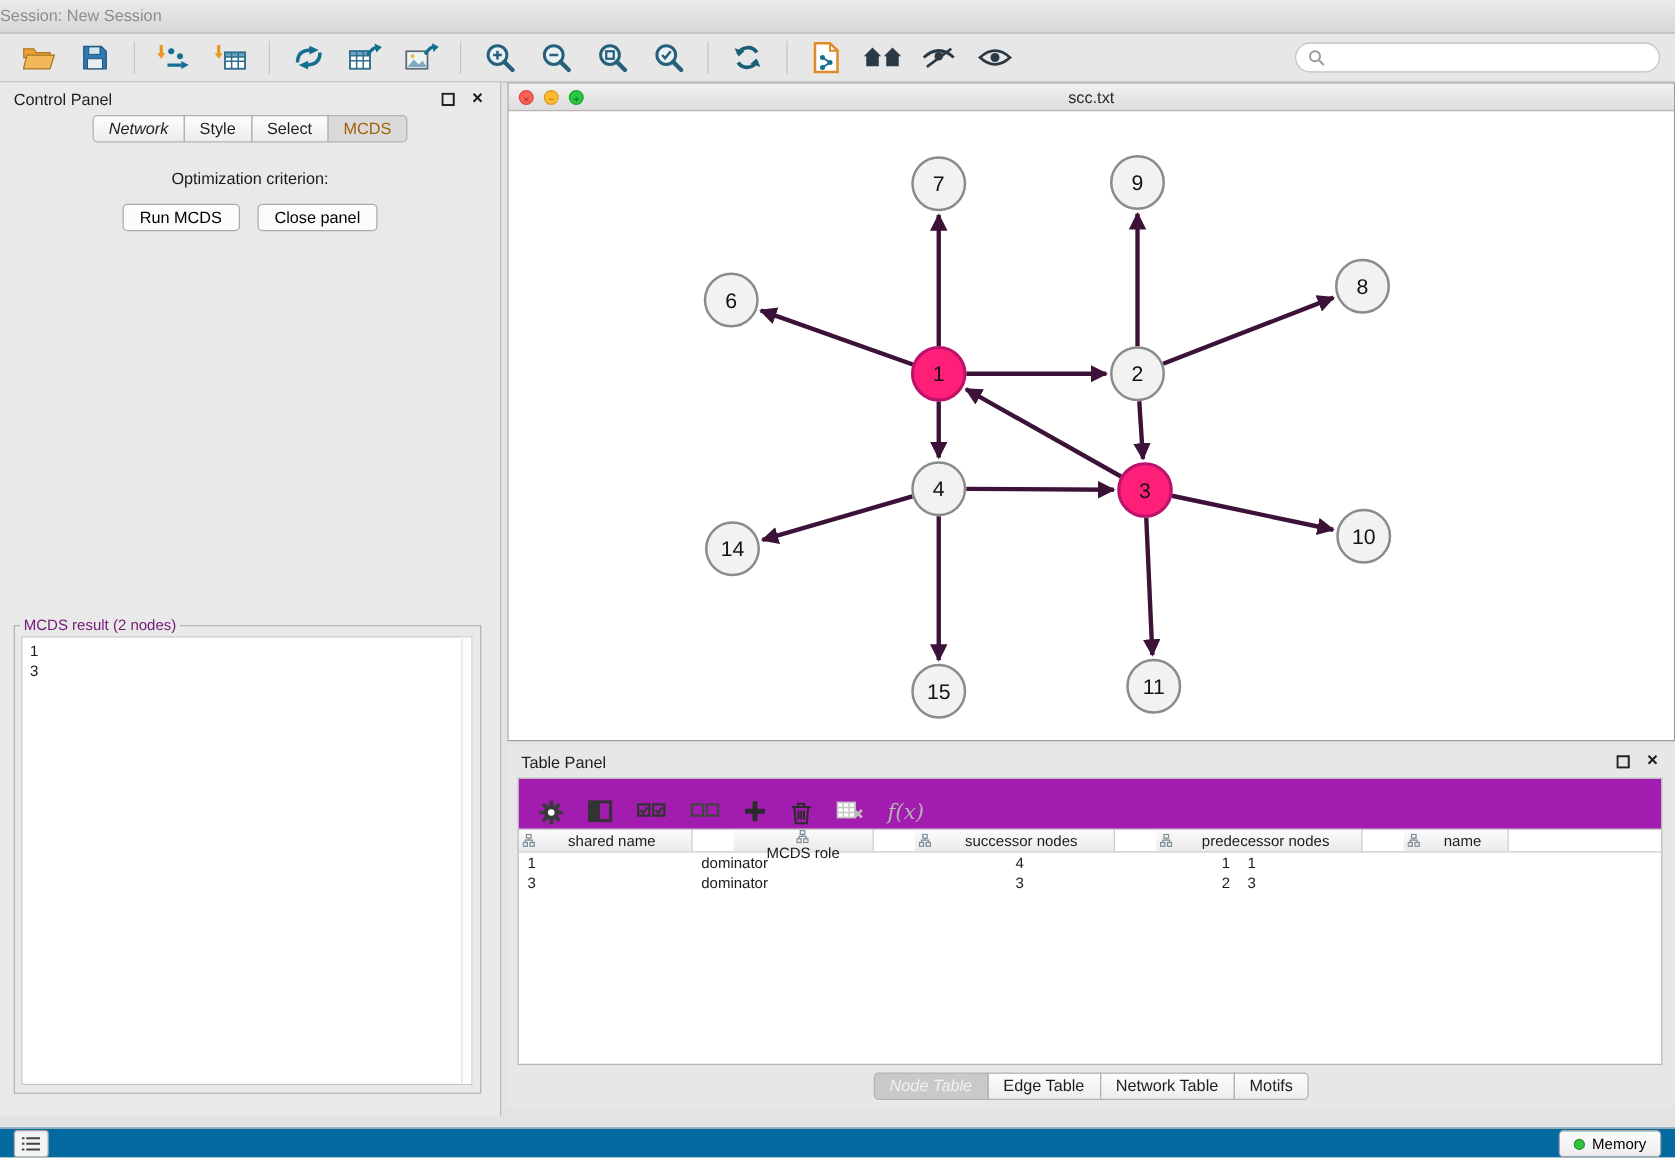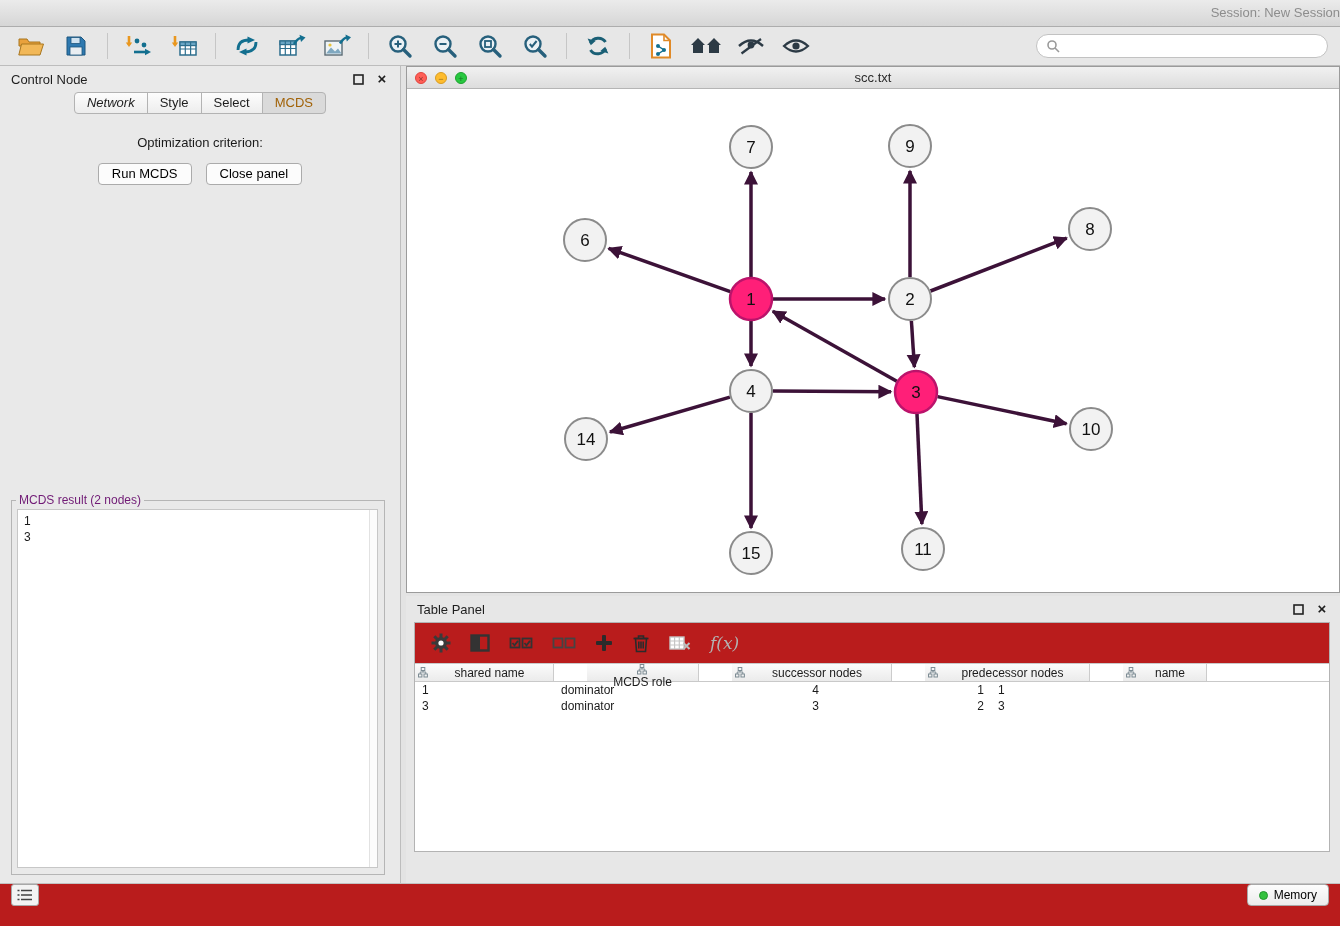--- a/index.html
+++ b/index.html
@@ -2,21 +2,21 @@
 <html><head>
 <meta charset="utf-8">
 <style>
   * { box-sizing: border-box; margin: 0; padding: 0; }
   html,body { width:1340px; height:926px; overflow:hidden; }
   body { font-family:"Liberation Sans", sans-serif; background:#e3e3e3; position:relative; font-size:13px; color:#1a1a1a; }
 
   
   .titlebar { position:absolute; top:0; left:0; right:0; height:27px;
     background:linear-gradient(#ebebeb,#d6d6d6); border-bottom:1px solid #adadad;
-    text-align:right; line-height:26px; font-size:13px; color:#8d8d8d; }
+    text-align:left; line-height:26px; font-size:13px; color:#8d8d8d; }
 
   .toolbar { position:absolute; top:27px; left:0; right:0; height:39px;
     background:#e7e7e7; border-bottom:1px solid #bdbdbd;
     display:flex; align-items:center; padding:0 12px; gap:7px; }
   .tb-btn { background:none; border:none; width:38px; height:34px;
     display:flex; align-items:center; justify-content:center; cursor:default; }
   .tb-sep { width:1px; height:26px; background:#c6c6c6; margin:0 5px; }
   .search-box { margin-left:auto; width:292px; height:24px; background:#fff;
     border:1px solid #c2c2c2; border-radius:12px; display:flex; align-items:center;
     padding:0 9px; gap:6px; }
@@ -69,36 +69,36 @@
     text-align:center; color:rgba(0,0,0,0.45); cursor:default; }
   .tl.red { background:#ff5f57; border:1px solid #e0443e; }
   .tl.yellow { background:#febc2e; border:1px solid #d89c21; }
   .tl.green { background:#28c840; border:1px solid #1da22f; }
   .net-canvas { position:absolute; left:0; right:0; top:23px; bottom:0; background:#fff; }
 
   
   #table-panel { position:absolute; left:406px; top:596px; width:934px; height:290px; background:#e7e7e7; }
   .tp-body { position:absolute; left:8px; right:10px; top:26px; bottom:34px;
     background:#fff; border:1px solid #b3b3b3; overflow:hidden; }
-  .tp-toolbar { height:40px; display:flex; align-items:center; gap:19px; padding:17px 16px; background:#b91c1c; }
+  .tp-toolbar { height:40px; display:flex; align-items:flex-start; gap:19px; padding:17px 16px; background:#a21caf; }
   .tt-btn { background:none; border:none; display:flex; align-items:center; justify-content:center; cursor:default; }
   .fx-label { font-family:"DejaVu Serif", serif; font-style:italic; font-size:17px; color:#b3b3b3; }
   .tp-head { display:flex; height:19px; border-top:1px solid #c9c9c9; border-bottom:1px solid #c9c9c9;gap:33px; }
   .th { display:flex; align-items:center; background:linear-gradient(#fbfbfb,#ebebeb);
     border-right:1px solid #cccccc; font-size:12px; position:relative; padding:0 3px; }
   .th .th-label { flex:1; text-align:center; color:#1c1c1c; }
   .th .sort-ic { display:inline-flex; margin-right:1px; }
   .tp-rows { }
   .tr { display:flex; height:16px; }
   .td { font-size:12px; line-height:16px; padding:0 7px; overflow:hidden; white-space:nowrap; }
   .tp-tabs { position:absolute; left:0; right:0; bottom:6px; display:flex; justify-content:center; }
 
   
-  .statusbar { position:absolute; left:0; right:0; bottom:0; height:43px; background:#b91c1c;
-    border-top:1px solid #c2c2c2; display:flex; align-items:flex-start; padding:0 11px; }
+  .statusbar { position:absolute; left:0; right:0; bottom:0; height:24px; background:#0369a1;
+    border-top:1px solid #c2c2c2; display:flex; align-items:flex-end; padding:0 11px; }
   .list-btn { width:28px; height:22px; background:#f3f3f3; border:1px solid #a8a8a8;
     border-radius:3px; display:flex; align-items:center; justify-content:center; cursor:default; }
   .memory-btn { margin-left:auto; display:flex; align-items:center; gap:6px;
     background:linear-gradient(#fdfdfd,#ececec); border:1px solid #a8a8a8; border-radius:4px;
     padding:3px 11px; font-size:12px; cursor:default; }
   .mem-dot { width:9px; height:9px; border-radius:50%; background:#33c13e; border:1px solid #23962c; }
 </style>
 </head>
 <body>
 
@@ -275,21 +275,21 @@
           <circle cx="6" cy="6" r="4" fill="none" stroke="#9a9a9a" stroke-width="1.6"></circle>
           <path d="M9 9 L13 13" stroke="#9a9a9a" stroke-width="1.6"></path>
         </svg>
       </span>
     <input placeholder="" style="">
   </div>
 </div>
 
 <div id="control-panel">
   <div class="panel-header">
-    <span>Control Node</span>
+    <span>Control Panel</span>
     <span class="spacer">
       <span class="hicon">
           <svg width="11" height="11" viewBox="0 0 11 11">
             <rect x="1" y="1" width="9" height="9" fill="none" stroke="#222" stroke-width="1.6"></rect>
           </svg>
         </span>
       <span class="hicon close-x">×</span>
     </span>
   </div>
   <div class="cp-tabs" id="cp-tabs">
@@ -524,20 +524,26 @@
         </div>
         <div class="tr">
           <div class="td" style="width: 139px; text-align: left;">3</div>
           <div class="td" style="width: 112px; text-align: left;">dominator</div>
           <div class="td" style="width: 160px; text-align: right;">3</div>
           <div class="td" style="width: 165px; text-align: right;">2</div>
           <div class="td" style="width: 84px; text-align: left;">3</div>
         </div>
       </div>
   </div>
+  <div class="tp-tabs" id="tp-tabs">
+      <div class="tab active">Node Table</div>
+      <div class="tab">Edge Table</div>
+      <div class="tab">Network Table</div>
+      <div class="tab">Motifs</div>
+    </div>
 </div>
 
 <div class="statusbar">
   <button class="list-btn">
     <span class="hicon" style="width:16px;height:12px">
         <svg width="16" height="12" viewBox="0 0 16 12" stroke="#444" stroke-width="1.6">
           <path d="M4 1.5 h11 M4 6 h11 M4 10.5 h11"></path>
           <path d="M0.5 1.5 h2 M0.5 6 h2 M0.5 10.5 h2"></path>
         </svg>
       </span>

